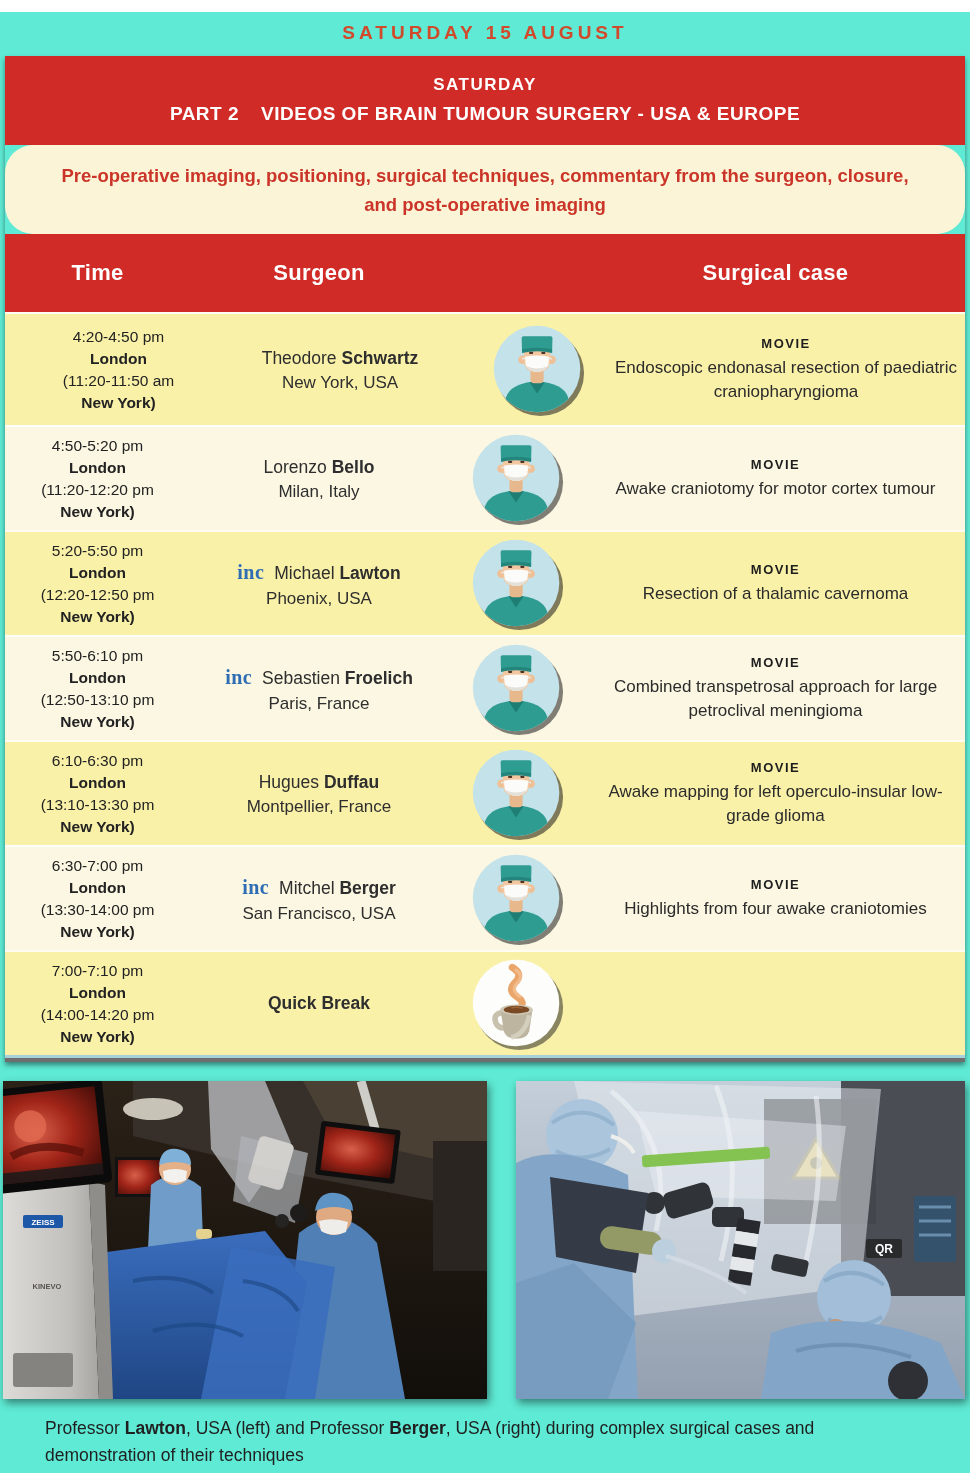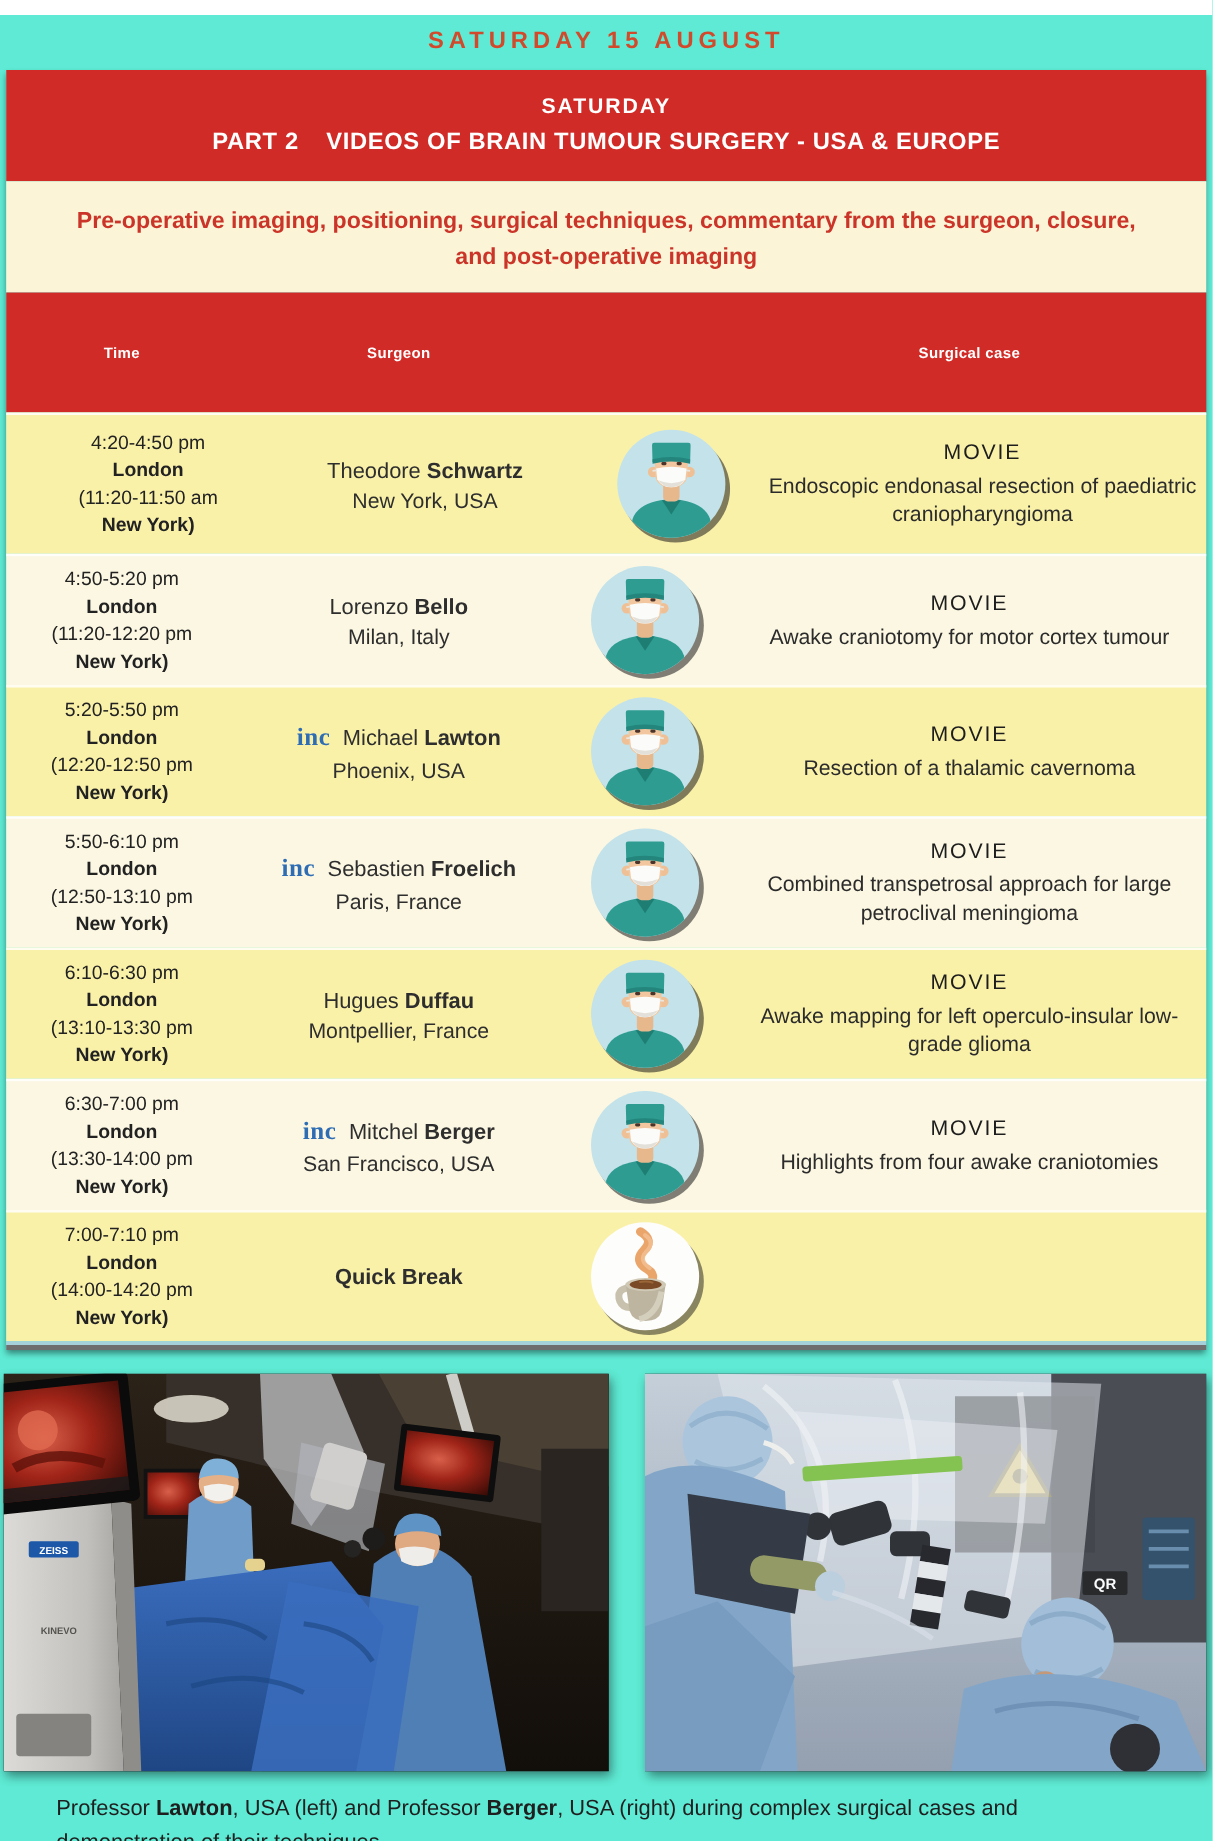--- a/index.html
+++ b/index.html
@@ -9,45 +9,45 @@
   .doc-title { text-align:center; padding-top:10px; color:#D14A2B; font-size:19px;
                font-weight:600; letter-spacing:4px; }
 
   .table-wrap { margin:12px 5px 0 5px; box-shadow:0 3px 5px rgba(0,0,0,.45); }
 
   .banner { background:#D12B27; color:#fff; text-align:center; padding:19px 10px 20px; }
   .banner .line1 { font-size:17px; font-weight:800; letter-spacing:1.5px; }
   .banner .line2 { font-size:19px; font-weight:800; letter-spacing:.5px; margin-top:8px; }
   .banner .part-label { margin-right:22px; }
 
-  .note { background:#FBF4D6; text-align:center; padding:17px 30px 15px; }
+  .note { background:#FBF4D6; text-align:center; padding:17px 30px 15px;border-radius:28px; }
   .note .txt { color:#CB3529; font-weight:700; font-size:18.5px; line-height:1.55;
                max-width:880px; margin:0 auto; }
 
   .thead { background:#D12B27; color:#fff; display:grid;
-           grid-template-columns:185px 258px 138px 1fr; height:96px; align-items:center;
-           text-align:center; font-weight:700; font-size:12px; letter-spacing:.3px; }
+           grid-template-columns:185px 258px 138px 1fr; height:78px; align-items:center;
+           text-align:center; font-weight:700; font-size:22px; letter-spacing:.3px; }
 
   .row { display:grid; grid-template-columns:185px 258px 138px 1fr; min-height:105px;
          align-items:center; text-align:center; border-top:2px solid rgba(255,255,255,.85); }
   .row.tall { min-height:113px;padding-left:21px; }
   .row.yellow { background:#FAF1A9; }
   .row.cream  { background:#FBF7E2; }
 
   .tline { font-size:15.5px; color:#222; line-height:1.4; }
   .b { font-weight:700; }
 
   .s-name { font-size:17.5px; color:#2e2e2e; line-height:1.35; }
   .s-loc  { font-size:17px; color:#2e2e2e; margin-top:3px; }
   .inc { font-family:"Liberation Serif", serif; color:#2E6DB4; font-weight:800;
          font-size:20px; letter-spacing:.5px; margin-right:5px; }
 
   .avcell svg { display:block; margin:0 auto; }
 
-  .movie { font-weight:400; font-size:17px; letter-spacing:1.5px; color:#1d1d1d; }
+  .movie { font-weight:700; font-size:13px; letter-spacing:1.5px; color:#1d1d1d; }
   .desc  { font-size:17px; color:#2b2b2b; line-height:1.38; margin-top:5px;
            max-width:362px; margin-left:auto; margin-right:auto; }
 
   .table-bottom { height:7px; background:#A6D0DA; border-bottom:4px solid #6e6e6e; }
 
   .photos { display:flex; gap:29px; margin:19px 3px 0 3px; }
   .photo { box-shadow:2px 4px 8px rgba(0,0,0,.45); background:#222; font-size:0;text-align:center; }
   .photo svg { display:block; }
 
   .caption { text-align:left; margin-top:16px; padding:0 25px; font-size:17.5px;

